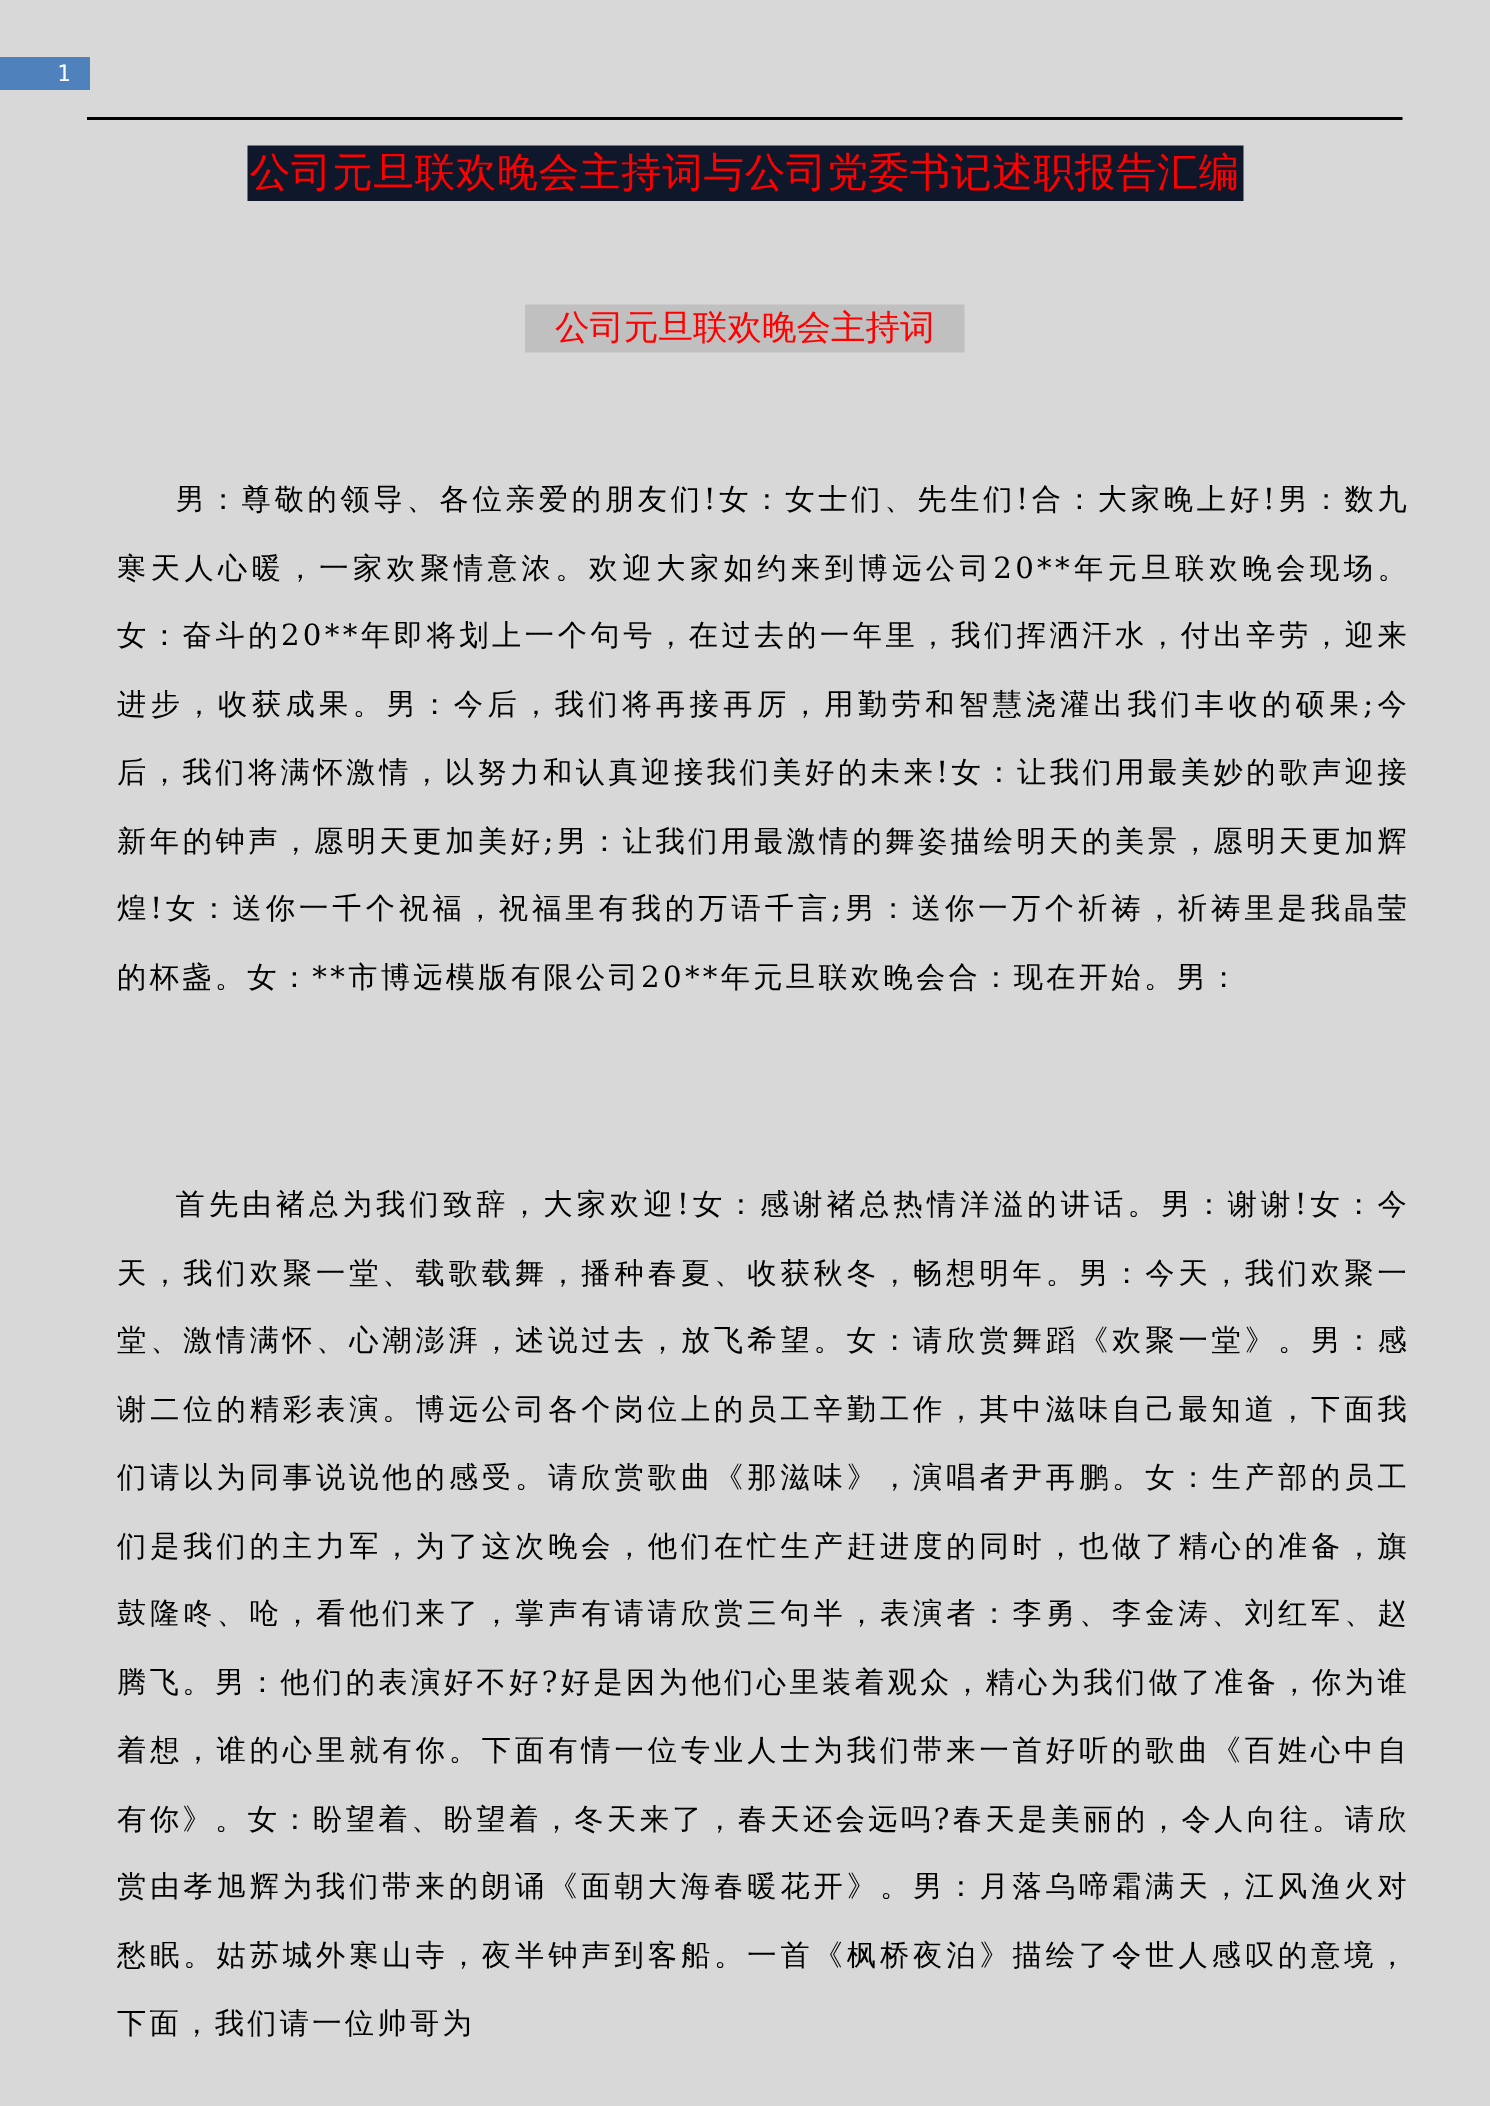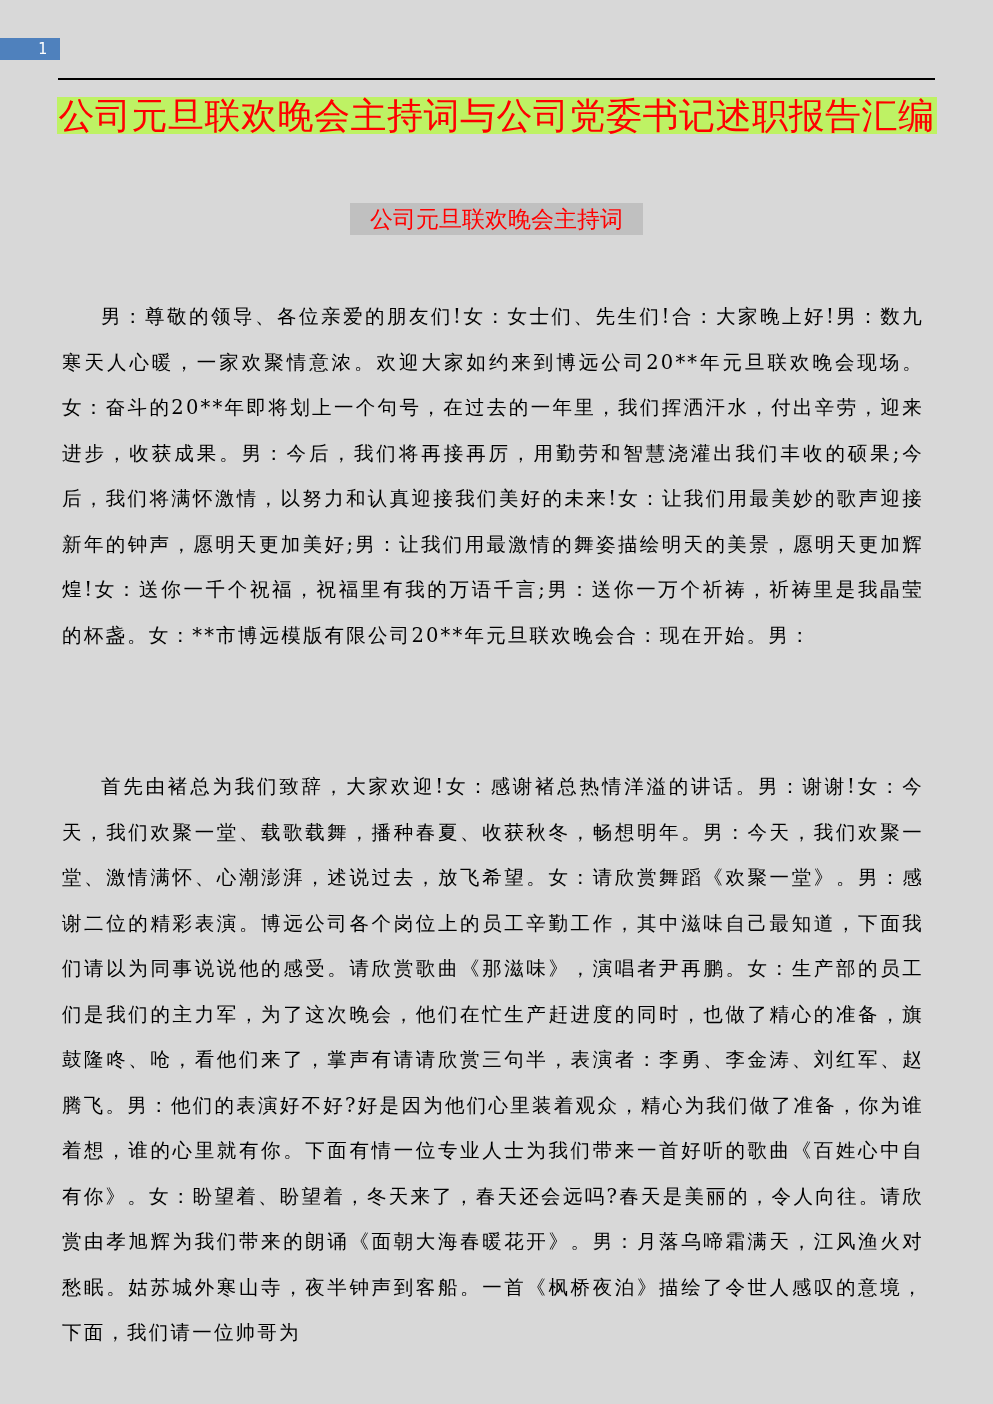--- a/index.html
+++ b/index.html
@@ -40,23 +40,23 @@
     }
     .main-title-wrap {
       position: absolute;
       left: 0;
       top: 97px;
       width: 993px;
       text-align: center;
     }
     .main-title {
       display: inline-block;
-      background: #bef264;
+      background: #0f172a;
       color: #ff0000;
-      font-size: 36px;
+      font-size: 27px;
       line-height: 37px;
       padding: 0 2px;
       letter-spacing: 0.5px;
     }
     .sub-title-wrap {
       position: absolute;
       left: 0;
       top: 203px;
       width: 993px;
       text-align: center;
@@ -71,21 +71,21 @@
     }
     .body-text {
       position: absolute;
       left: 62px;
       width: 862px;
       font-size: 19.5px;
       line-height: 45.5px;
       letter-spacing: 2.2px;
       text-align: justify;
       text-indent: 2em;
-      margin: 0;
+      margin: 16px;
     }
     .para-1 { top: 294px; }
     .para-2 { top: 764px; }
   </style>
 </head>
 <body>
 
 <div class="page-badge">1</div>
 
 <div class="header-rule"></div>

